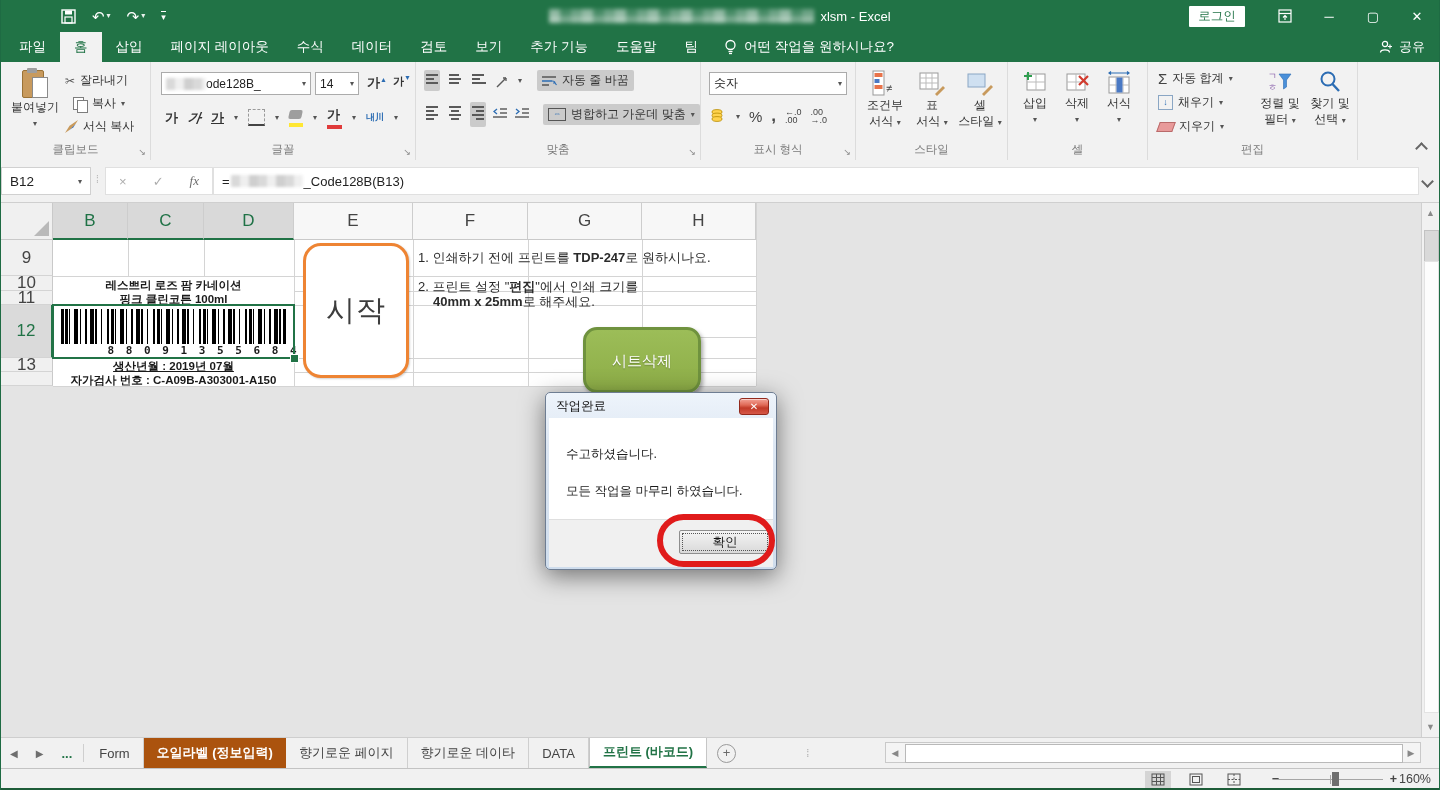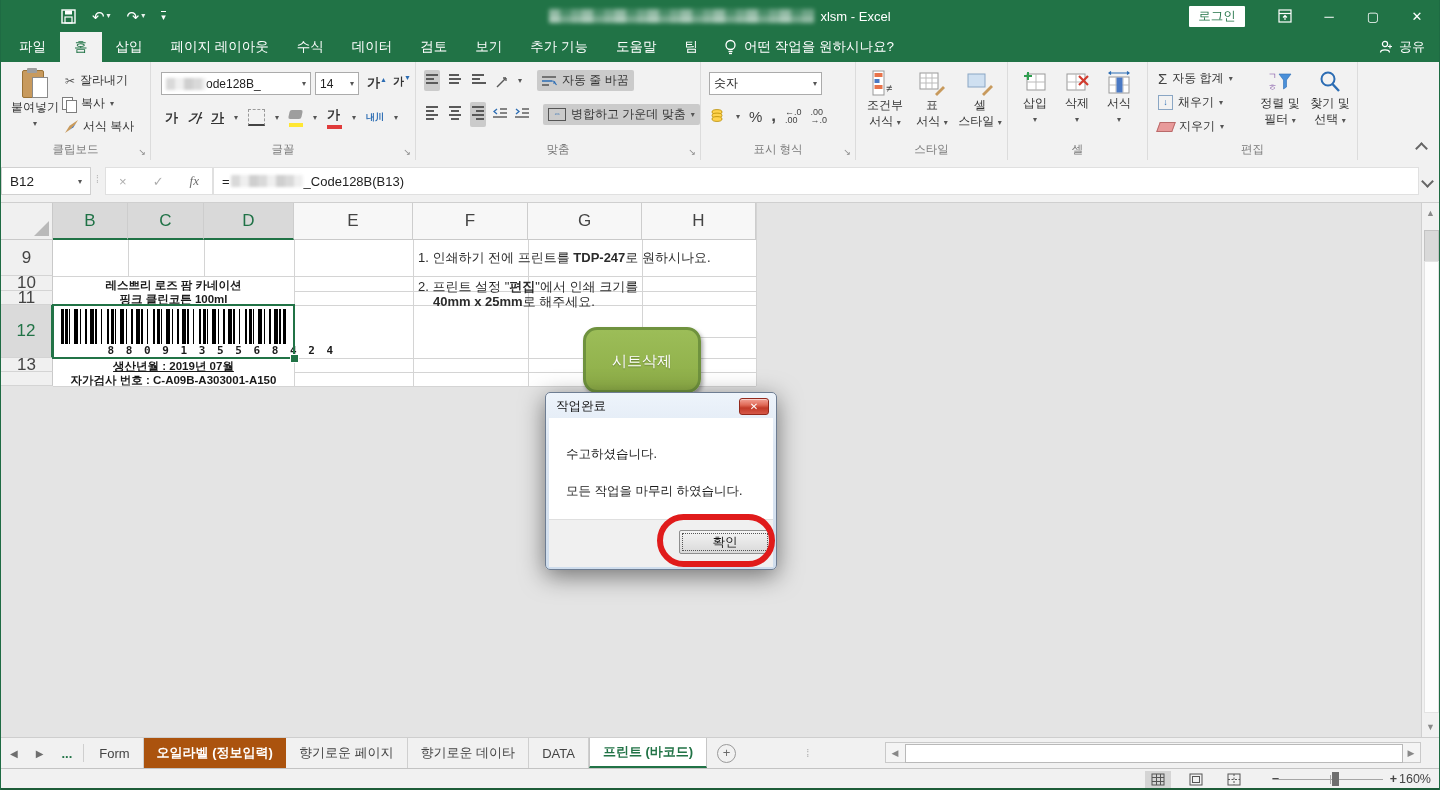--- a/index.html
+++ b/index.html
@@ -209,21 +209,21 @@
             <i class="clip"></i>
             <i class="page"></i>
           </span>
         <span>붙여넣기</span>
         <span class="dd">▾</span>
       </div>
       <div class="smallrow" style="left:64px;top:10px;">
         <span style="color:#555;">✂</span>
           <span>잘라내기</span>
       </div>
-      <div class="smallrow" style="left:61px;top:33px;">
+      <div class="smallrow" style="left:72px;top:33px;">
         <span class="copy-ic">
             <i></i>
             <i></i>
           </span>
           <span>복사</span>
           <span class="dd">▾</span>
       </div>
       <div class="smallrow" style="left:64px;top:56px;">
         <span class="brush-ic"></span>
           <span>서식 복사</span>
@@ -301,21 +301,21 @@
           <span style="display:inline-block;width:16px;height:11px;border:1px solid #555;text-align:center;font-size:8px;color:#2b6cb3;line-height:10px;">⇔</span>
           <span>병합하고 가운데 맞춤</span>
             <span class="dd">▾</span>
         </span>
       </div>
       <div class="glabel">맞춤</div>
       <span class="launcher">↘</span>
     </div>
 
     <div class="rgroup" style="left:700px;width:155px;">
-      <div class="combo" style="left:8px;top:10px;width:113px;height:23px;">
+      <div class="combo" style="left:8px;top:10px;width:138px;height:23px;">
         <span>숫자</span>
           <span class="dd">▾</span>
       </div>
       <div class="smallrow" style="left:10px;top:44px;gap:9px;">
         <span><svg width="16" height="14" viewBox="0 0 16 14">
               <ellipse cx="6" cy="4" rx="5" ry="2.4" fill="#ffd34d" stroke="#b68a00" stroke-width=".8"></ellipse>
               <ellipse cx="6" cy="7.5" rx="5" ry="2.4" fill="#ffd34d" stroke="#b68a00" stroke-width=".8"></ellipse>
               <ellipse cx="6" cy="11" rx="5" ry="2.4" fill="#ffd34d" stroke="#b68a00" stroke-width=".8"></ellipse>
             </svg></span>
           <span class="dd">▾</span>
@@ -499,20 +499,21 @@
   <div class="instr" style="left:417px;top:249px;">
     <span>1. 인쇄하기 전에 프린트를 </span><b>TDP-247</b><span>로 원하시나요.</span>
   </div>
   <div class="instr" style="left:417px;top:278px;">
     <span>2. 프린트 설정 "</span><b>편집</b><span>"에서 인쇄 크기를</span>
   </div>
   <div class="instr" style="left:432px;top:293px;">
     <b>40mm x 25mm</b><span>로 해주세요.</span>
   </div>
 
+  <div class="shape-start" style="left:302px;top:243px;width:100px;height:129px;">시작</div>
   <div class="shape-green" style="left:582px;top:313px;width:118px;height:66px;margin-top:14px;">
     <span>시트삭제</span>
   </div>
 
   <div class="vscroll">
     <span class="sarrow" style="top:5px;">▲</span>
     <div class="vthumb"></div>
     <div class="vtrack"></div>
     <span class="sarrow" style="bottom:5px;">▼</span>
   </div>

